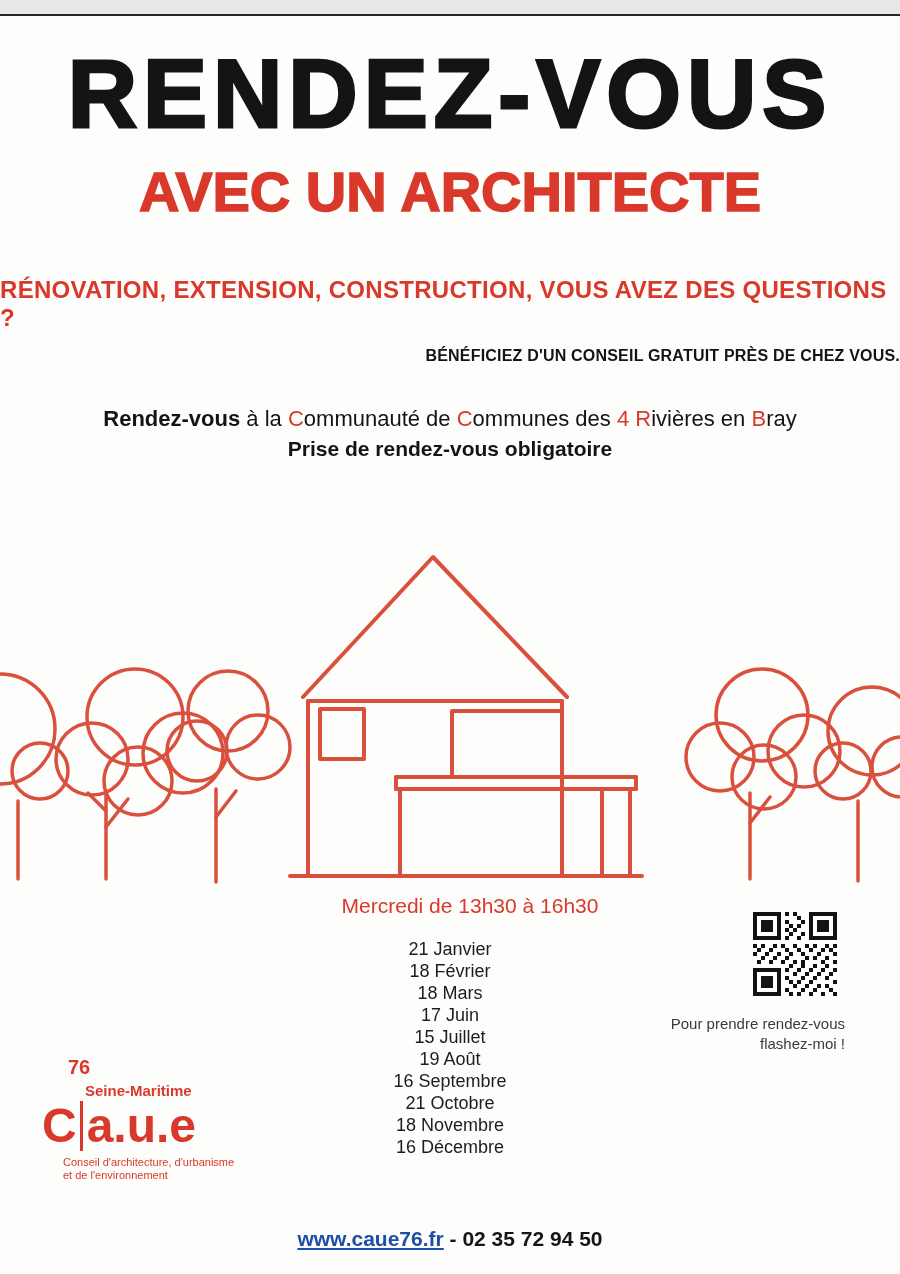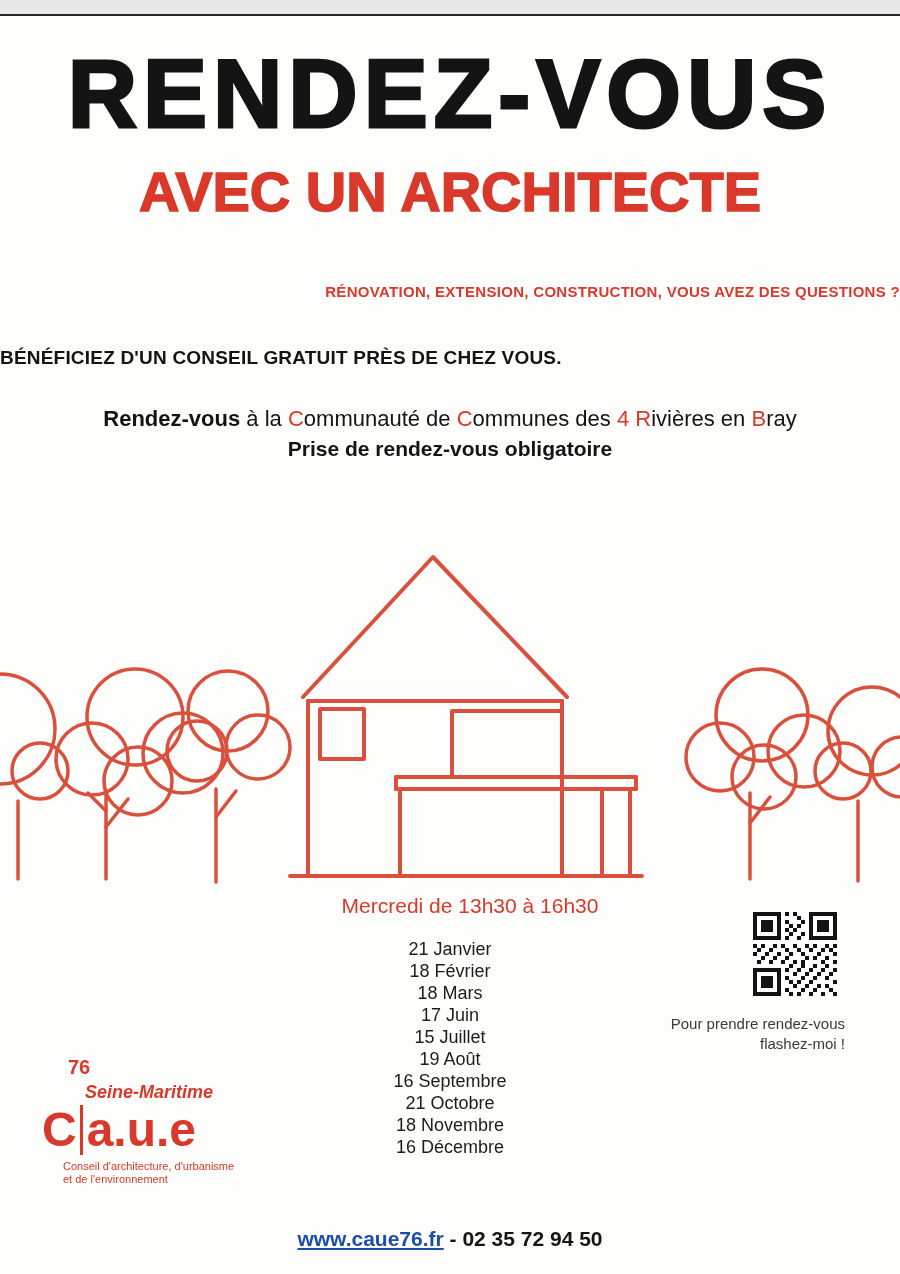--- a/index.html
+++ b/index.html
@@ -16,26 +16,26 @@
     position:absolute;top:32px;left:0;width:100%;text-align:center;line-height:1;
     font-size:96px;font-weight:700;letter-spacing:6px;color:var(--ink,#141414);
     -webkit-text-stroke:3px var(--ink,#141414);
   }
   .subtitle{
     position:absolute;top:150px;left:0;width:100%;text-align:center;line-height:1;
     font-size:56px;font-weight:700;color:var(--red,#d9392a);
     -webkit-text-stroke:1.5px var(--red,#d9392a);
   }
   .question{
-    position:absolute;top:269px;left:0;width:100%;text-align:right;
-    font-size:15px;font-weight:700;color:var(--red,#d9392a);letter-spacing:.3px;
+    position:absolute;top:262px;left:0;width:100%;text-align:left;
+    font-size:24px;font-weight:700;color:var(--red,#d9392a);letter-spacing:.3px;
   }
   .benefit{
-    position:absolute;top:333px;left:0;width:100%;text-align:left;
-    font-size:19px;font-weight:700;color:var(--ink,#141414);letter-spacing:.2px;
+    position:absolute;top:333px;left:0;width:100%;text-align:right;
+    font-size:16px;font-weight:700;color:var(--ink,#141414);letter-spacing:.2px;
   }
   .location{
     position:absolute;top:392px;left:0;width:100%;text-align:center;
     font-size:22px;color:var(--ink,#141414);
   }
   .location .b{font-weight:700;}
   .location .r{color:var(--red,#d9392a);}
   .booking{
     position:absolute;top:423px;left:0;width:100%;text-align:center;
     font-size:21px;font-weight:700;color:var(--ink,#141414);
@@ -52,21 +52,21 @@
     position:absolute;top:924px;left:0;width:100%;text-align:center;
     font-size:18px;line-height:22px;color:#1d1d1d;
   }
   .qr{position:absolute;left:753px;top:898px;width:84px;height:84px;}
   .qr-caption{
     position:absolute;right:55px;top:1000px;text-align:right;
     font-size:15px;line-height:20px;color:#3a3a3a;
   }
   .logo{position:absolute;left:42px;top:1042px;color:var(--red,#d9392a);}
   .logo .dept{font-size:20px;font-weight:700;padding-left:26px;}
-  .logo .region{font-size:18px;font-weight:700;padding-left:43px;margin-top:3px;font-style:italic;}
+  .logo .region{font-size:15px;font-weight:700;padding-left:43px;margin-top:3px;}
   .logo .acronym{display:flex;align-items:center;font-size:48px;font-weight:700;margin-top:2px;line-height:1;}
   .logo .acronym .bar{display:inline-block;width:3px;height:50px;background:var(--red,#d9392a);margin:0 4px 0 3px;}
   .logo .tag{font-size:11px;padding-left:21px;line-height:13px;}
   .logo .tag.first{margin-top:5px;}
   .footer{
     position:absolute;top:1213px;left:0;width:100%;text-align:center;
     font-size:21px;font-weight:700;color:#151515;
   }
   .footer .url{color:var(--blue,#1c4ea6);text-decoration:underline;cursor:pointer;}
 </style>

